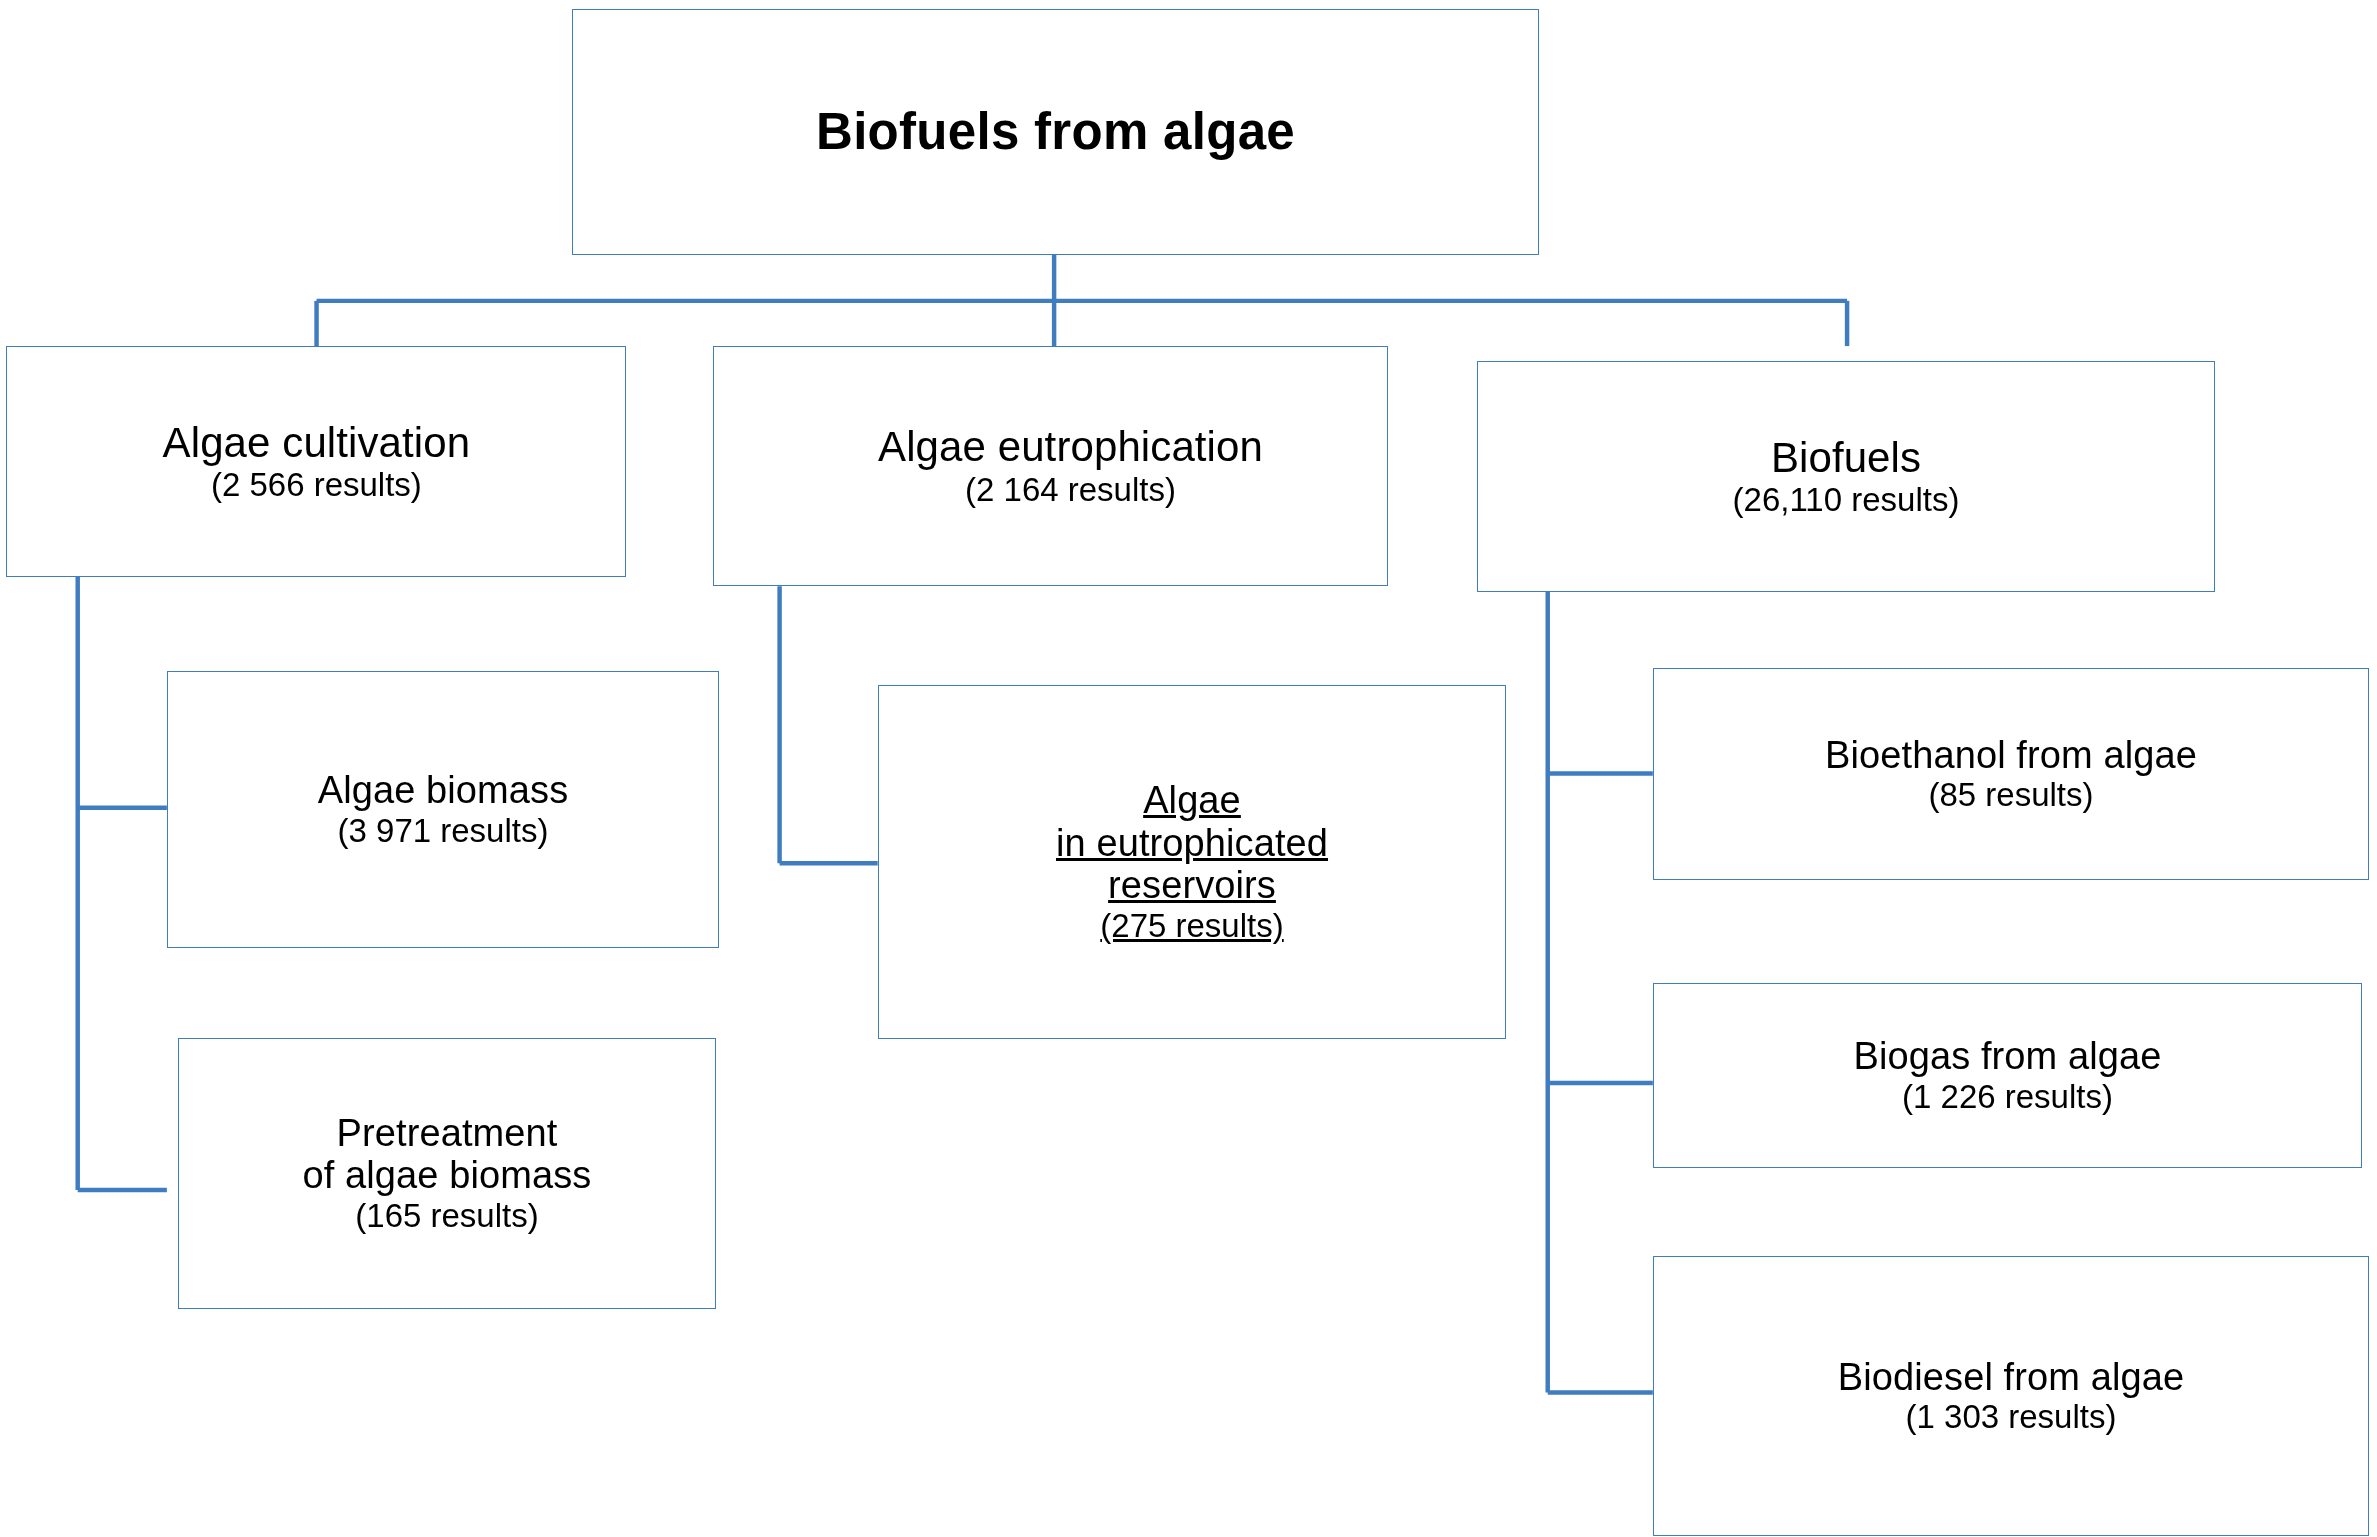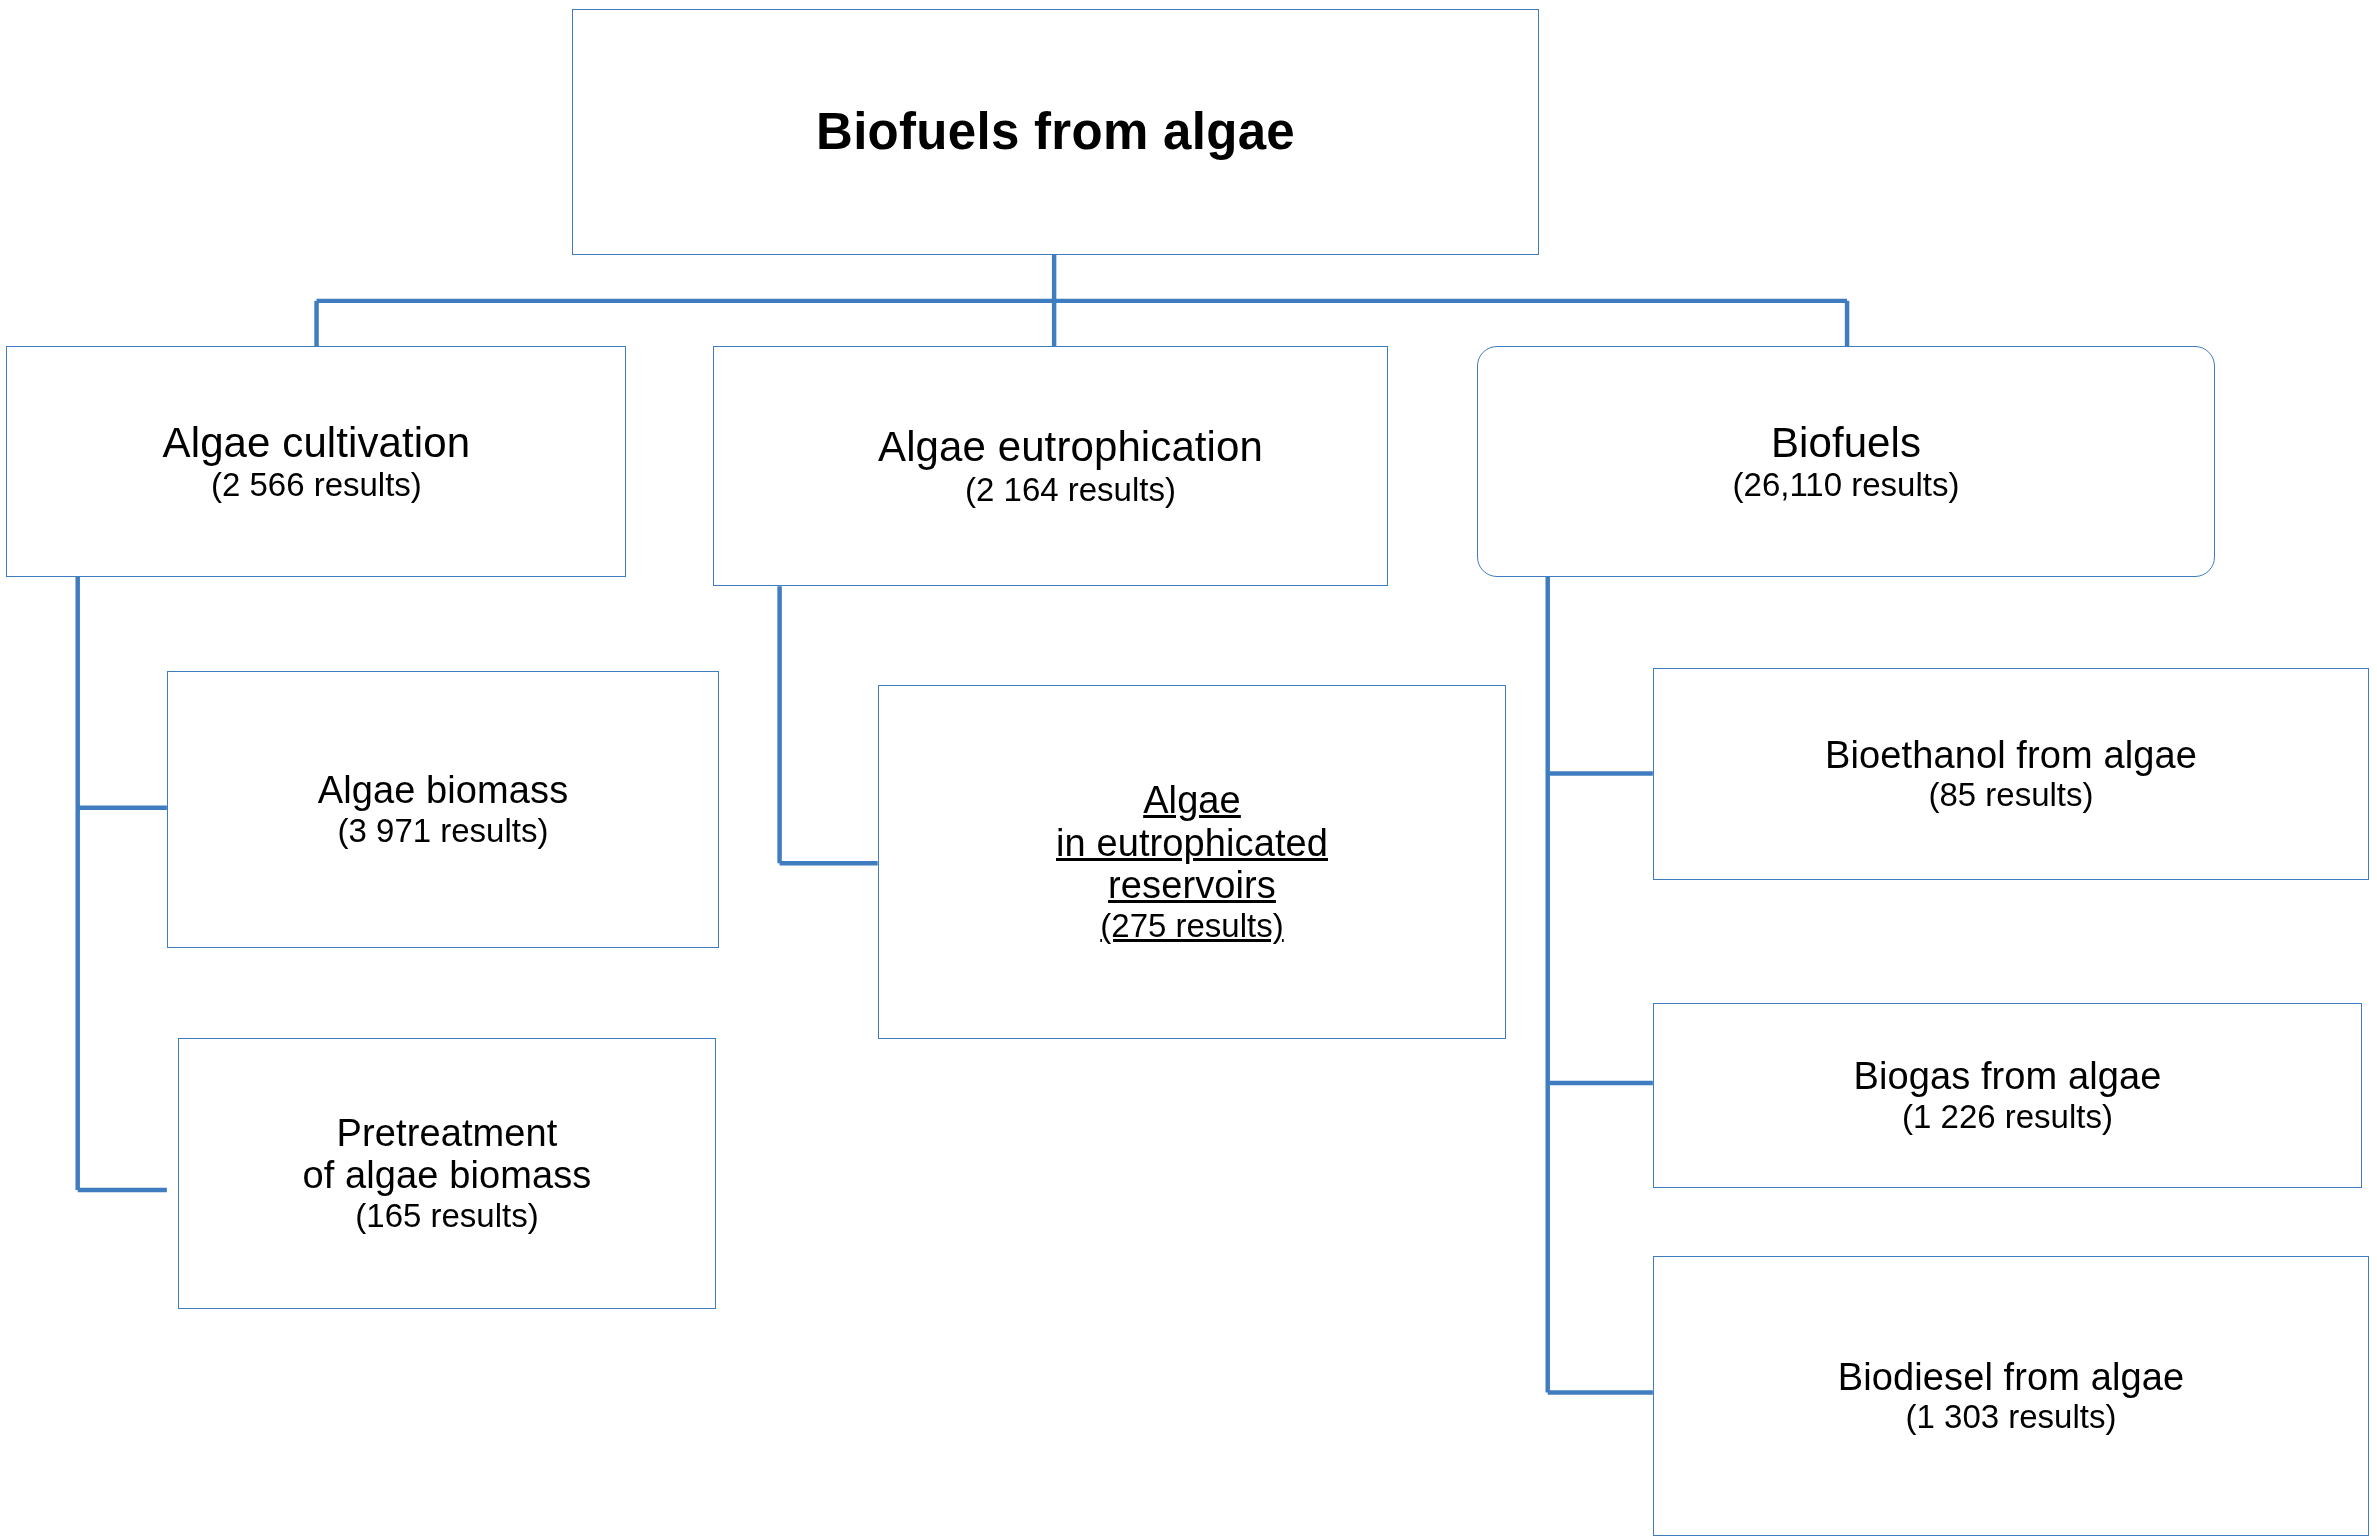--- a/index.html
+++ b/index.html
@@ -108,21 +108,21 @@
   <div class="node level1" style="left:6.4px; top:346px; width:620px; height:231px;">
     <div class="title">Algae  cultivation</div>
     <div class="count">(2 566 results)</div>
   </div>
 
   <div class="node level1" style="left:713px; top:346px; width:675px; height:240px;padding-left:40px;">
     <div class="title">Algae  eutrophication</div>
     <div class="count">(2 164 results)</div>
   </div>
 
-  <div class="node level1" style="left:1477px; top:346px; width:738px; height:231px;border-radius:20px;">
+  <div class="node level1" style="left:1477px; top:361px; width:738px; height:231px;">
     <div class="title">Biofuels</div>
     <div class="count">(26,110 results)</div>
   </div>
 
   <div class="node level2" style="left:167px; top:671px; width:552px; height:277px;">
     <div class="title">Algae biomass</div>
     <div class="count">(3 971 results)</div>
   </div>
 
   <div class="node level2" style="left:178px; top:1038px; width:538px; height:271px;">
@@ -136,21 +136,21 @@
 in eutrophicated
 reservoirs</div>
     <div class="count">(275 results)</div>
   </div>
 
   <div class="node level2" style="left:1653px; top:668px; width:716px; height:212px;">
     <div class="title">Bioethanol from algae</div>
     <div class="count">(85 results)</div>
   </div>
 
-  <div class="node level2" style="left:1653px; top:983px; width:709px; height:185px;margin-top:20px;">
+  <div class="node level2" style="left:1653px; top:983px; width:709px; height:185px;">
     <div class="title">Biogas from algae</div>
     <div class="count">(1 226 results)</div>
   </div>
 
   <div class="node level2" style="left:1653px; top:1256px; width:716px; height:280px;">
     <div class="title">Biodiesel from algae</div>
     <div class="count">(1 303 results)</div>
   </div>
 
 </div>

